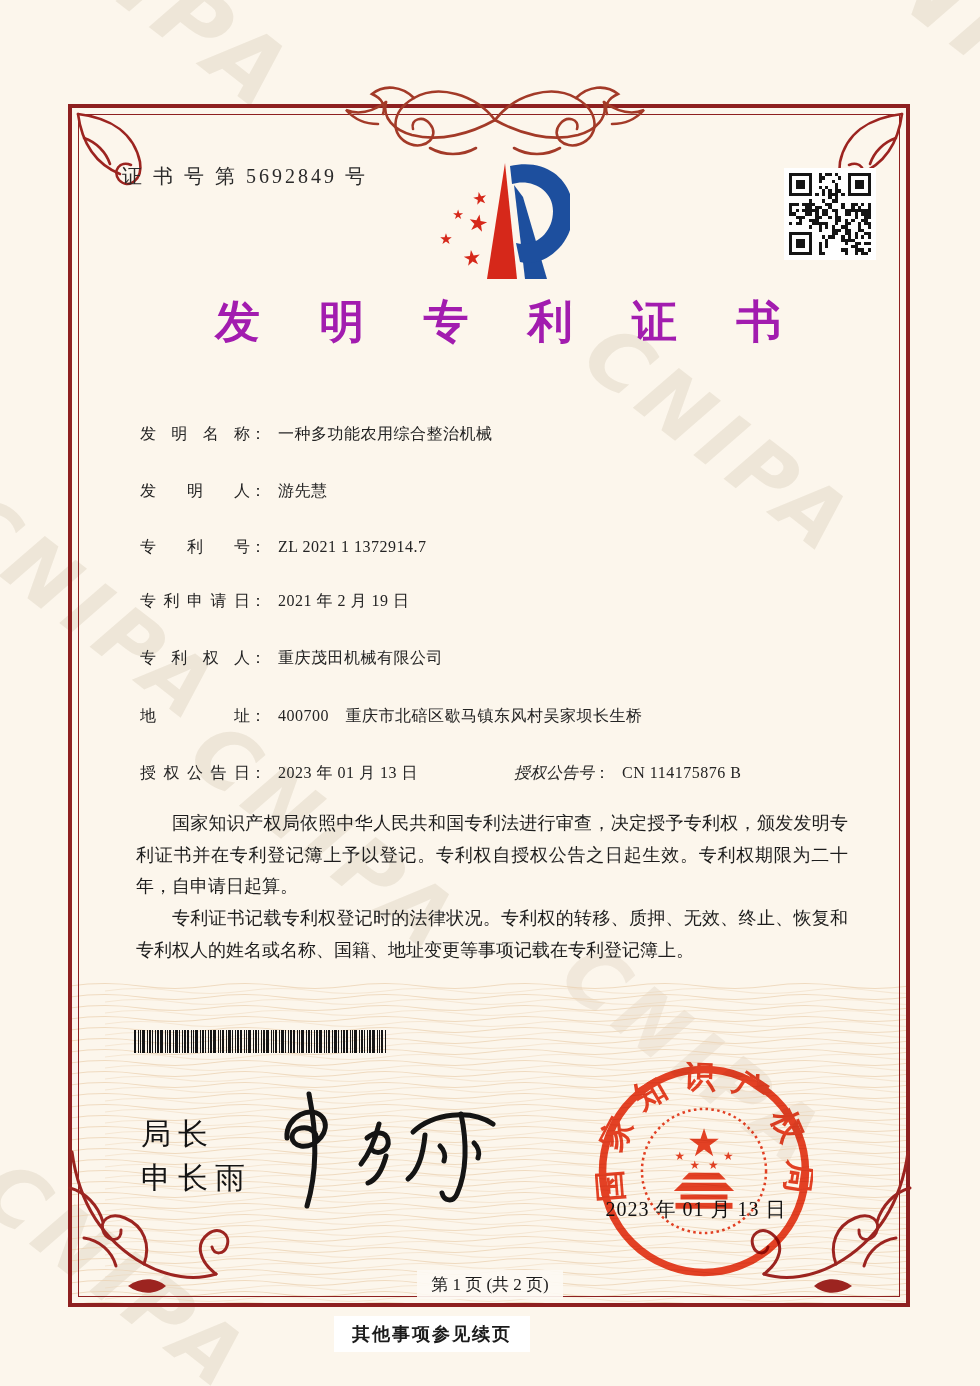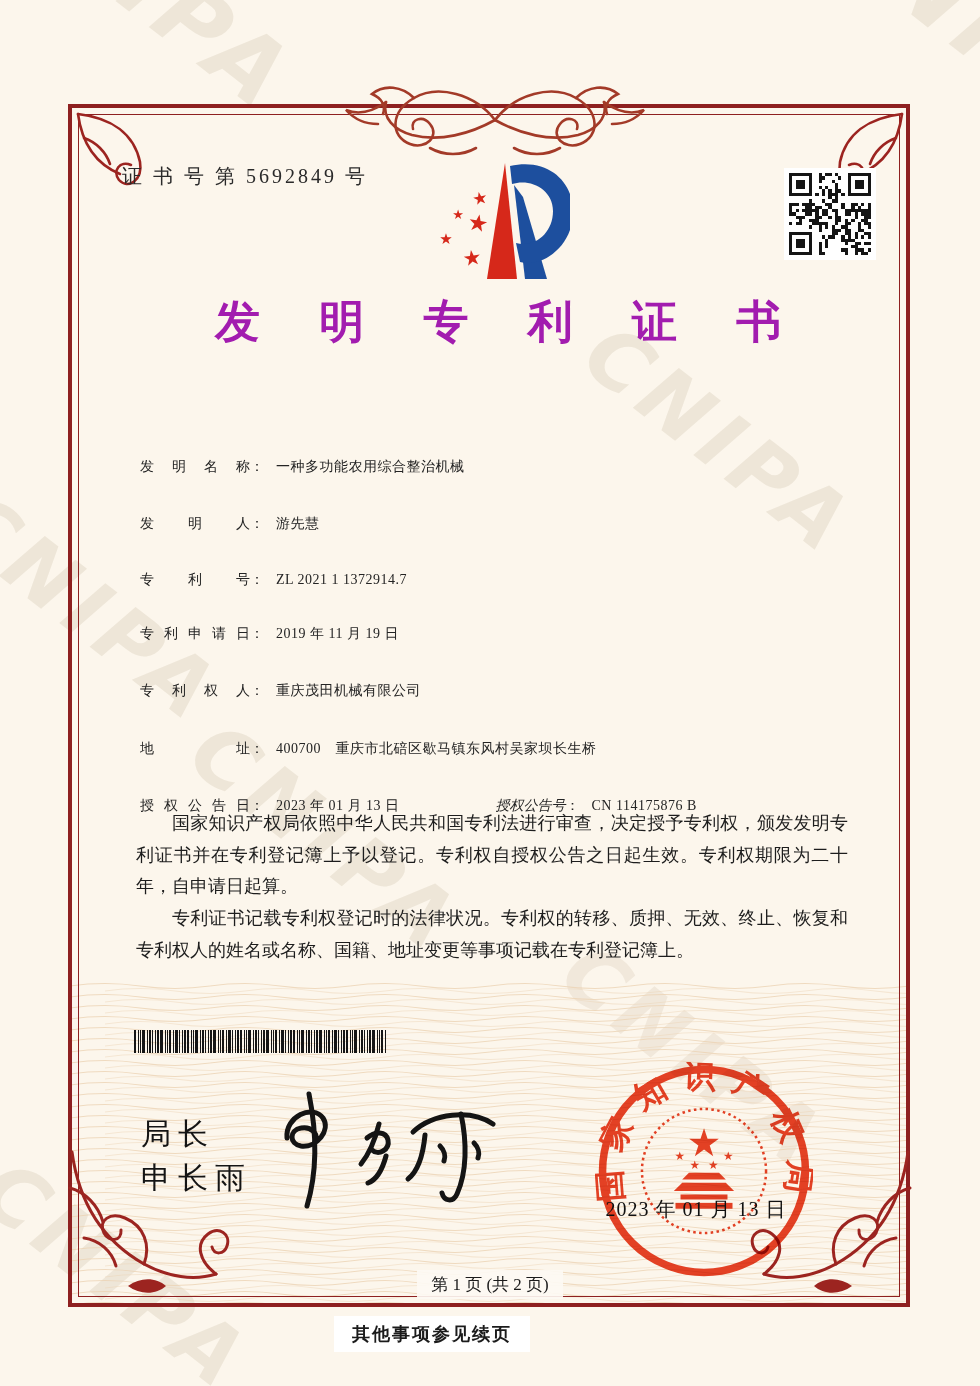--- a/index.html
+++ b/index.html
@@ -15,21 +15,21 @@
     transform:rotate(38deg); letter-spacing:8px; white-space:nowrap; z-index:1;
   }
   .waves { position:absolute; left:70px; top:980px; z-index:1; }
   .outer-border { position:absolute; left:68px; top:104px; width:842px; height:1203px; border:4px solid #8e2020; z-index:2; }
   .inner-border { position:absolute; left:78px; top:114px; width:822px; height:1183px; border:1px solid #8e2020; z-index:2; }
   .ornament { position:absolute; z-index:3; }
   .cert-no { position:absolute; left:122px; top:163px; font-size:20px; letter-spacing:3px; color:#2a2a2a; z-index:4; }
   .logo { position:absolute; left:415px; top:155px; z-index:4; }
   .qr { position:absolute; left:784px; top:168px; width:92px; height:92px; background:#fff; padding:5px; z-index:4; }
   .title { position:absolute; left:0; top:292px; width:980px; text-align:center; font-size:45px; font-weight:bold; letter-spacing:24px; padding-left:40px; color:#a21caf; z-index:4; }
-  .field-row { position:absolute; left:140px; font-size:14px; color:#242424; z-index:4; white-space:nowrap;margin-top:34px; }
+  .field-row { position:absolute; left:140px; font-size:16px; color:#242424; z-index:4; white-space:nowrap; }
   .flabel { display:inline-block; width:110px; text-align:justify; text-align-last:justify; vertical-align:bottom; }
   .fcolon { display:inline-block; }
   .fvalue { margin-left:12px; letter-spacing:0.5px; }
   .grant2 { margin-left:96px;font-style:italic; }
   .body-text { position:absolute; left:136px; top:808px; width:712px; font-size:18px; line-height:1.76; text-align:justify; color:#1d1d1d; z-index:4; }
   .body-text p { text-indent:2em; }
   .barcode { position:absolute; left:134px; top:1030px; z-index:4; }
   .director { position:absolute; left:141px; top:1112px; font-family:"Liberation Sans","DejaVu Sans",sans-serif; font-size:30px; letter-spacing:7px; color:#141414; line-height:44px; z-index:4; }
   .signature { position:absolute; left:265px; top:1080px; z-index:4; }
   .seal { position:absolute; left:595px; top:1062px; width:218px; height:218px; z-index:4; opacity:0.95; mix-blend-mode:multiply; }
@@ -328,21 +328,21 @@
   <div class="field-row" style="top:424px">
     <span class="flabel">发明名称</span><span class="fcolon">：</span><span class="fvalue">一种多功能农用综合整治机械</span>
   </div>
   <div class="field-row" style="top:481px">
     <span class="flabel">发明人</span><span class="fcolon">：</span><span class="fvalue">游先慧</span>
   </div>
   <div class="field-row" style="top:537px">
     <span class="flabel">专利号</span><span class="fcolon">：</span><span class="fvalue">ZL 2021 1 1372914.7</span>
   </div>
   <div class="field-row" style="top:591px">
-    <span class="flabel">专利申请日</span><span class="fcolon">：</span><span class="fvalue">2019 年 11 月 19 日</span>
+    <span class="flabel">专利申请日</span><span class="fcolon">：</span><span class="fvalue">2021 年 2 月 19 日</span>
   </div>
   <div class="field-row" style="top:648px">
     <span class="flabel">专利权人</span><span class="fcolon">：</span><span class="fvalue">重庆茂田机械有限公司</span>
   </div>
   <div class="field-row" style="top:706px">
     <span class="flabel">地址</span><span class="fcolon">：</span><span class="fvalue">400700　重庆市北碚区歇马镇东风村吴家坝长生桥</span>
   </div>
   <div class="field-row" style="top:763px">
     <span class="flabel">授权公告日</span><span class="fcolon">：</span><span class="fvalue">2023 年 01 月 13 日</span><span class="grant2">授权公告号</span><span class="fcolon">：</span><span class="fvalue">CN 114175876 B</span>
   </div>

